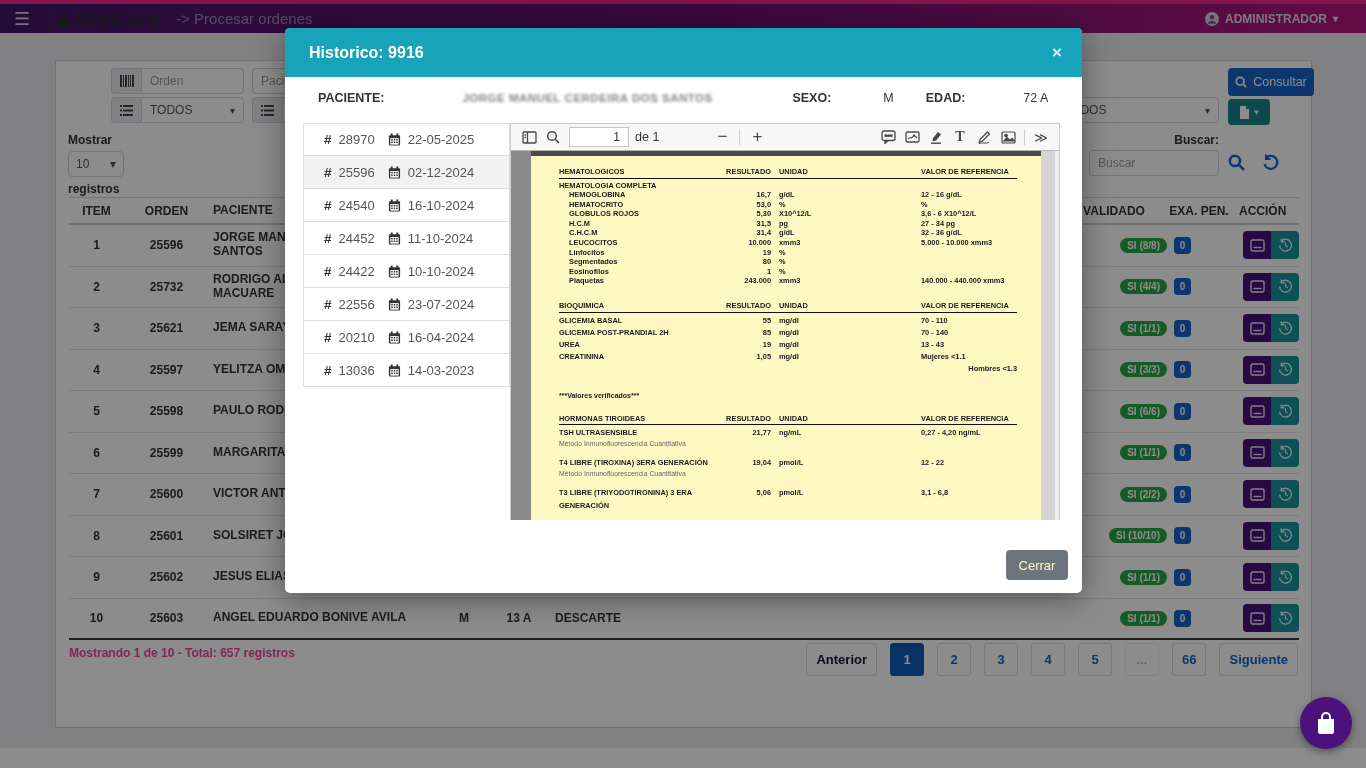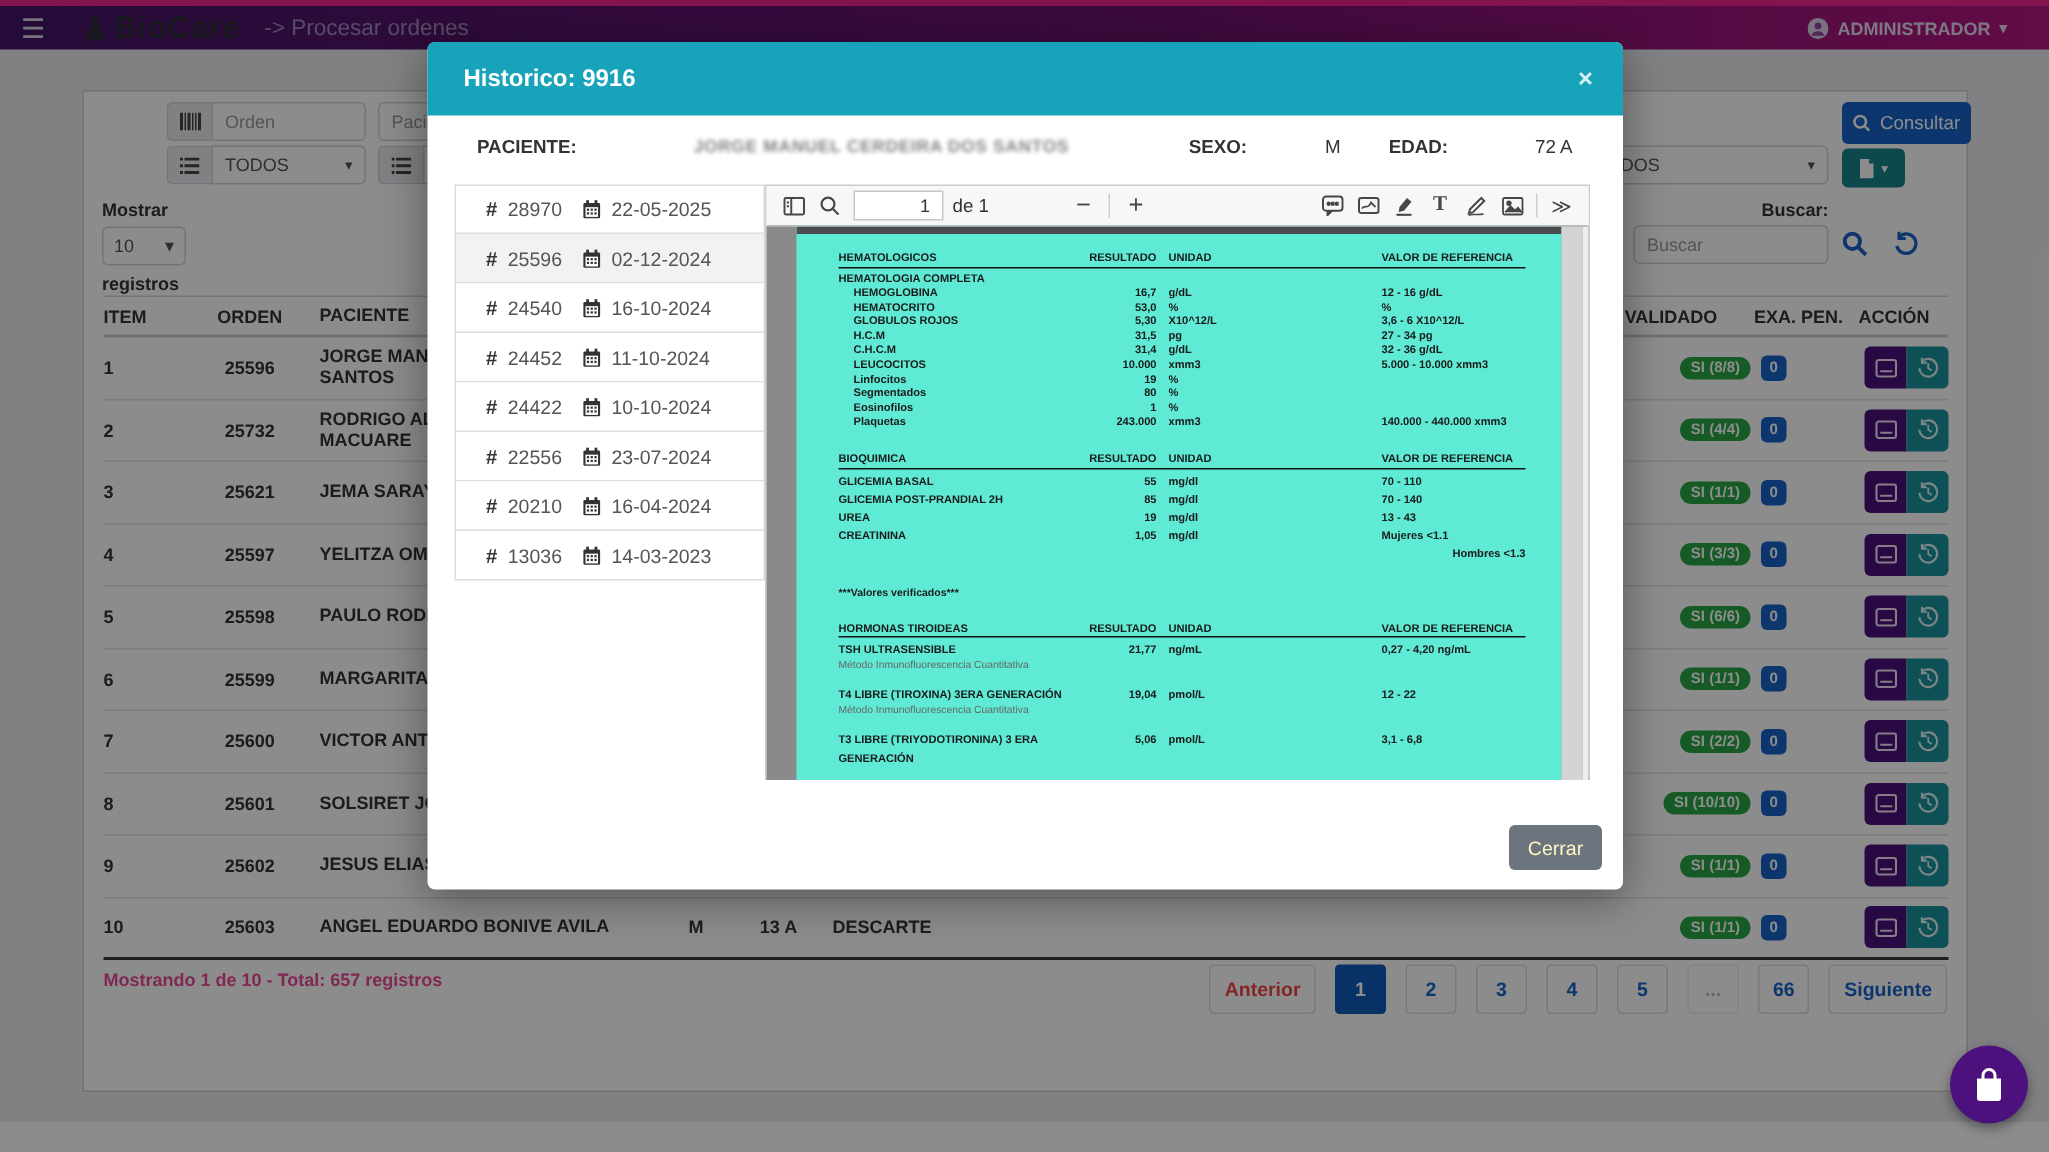--- a/index.html
+++ b/index.html
@@ -48,42 +48,42 @@
   .buscar-inp { position:absolute; left:1033px; top:89px; width:130px; }
   .ico-btn { position:absolute; top:93px; background:none; border:none; cursor:pointer; }
 
   
   .tbl { position:absolute; left:13px; top:136px; width:1230px; }
   .t-head { display:flex; align-items:center; height:28px; border-top:1px solid #d8d8d8;
     border-bottom:2px solid #d0d0d0; font-size:12px; font-weight:bold; color:#333; position:relative; }
   .t-row { display:flex; align-items:center; min-height:41.5px; border-bottom:1px solid #e2e2e2;
     font-size:12px; font-weight:bold; color:#333; position:relative; }
   .t-row:last-child { border-bottom:2px solid #3a3a3a; }
-  .c1{width:55px;} .c2{width:85px;text-align:center;}
+  .c1{width:55px;text-align:center;} .c2{width:85px;text-align:center;}
   .c3{width:230px;padding-left:4px;line-height:1.15;} .c4{width:50px;text-align:center;}
   .c5{width:60px;text-align:center;} .c6{flex:1;padding-left:6px;}
   .h-val{position:absolute;right:140px;width:90px;text-align:center;}
   .h-pen{position:absolute;right:60px;width:80px;text-align:center;}
   .h-acc{position:absolute;right:0;width:60px;}
   .badge-val{position:absolute;right:132px;background:#28a745;color:#fff;font-size:10px;font-weight:bold;
     padding:2px 7px;border-radius:9px;white-space:nowrap;}
   .badge-pen{position:absolute;right:108px;background:#1663c7;color:#fff;font-size:10px;font-weight:bold;
     width:17px;height:17px;border-radius:4px;display:flex;align-items:center;justify-content:center;}
   .acts{position:absolute;right:0;display:flex;}
   .act-btn{width:28px;height:28px;border:none;display:flex;align-items:center;justify-content:center;cursor:pointer;}
   .act-card{background:#4c117c;border-radius:4px 0 0 4px;}
   .act-hist{background:#18929b;border-radius:0 4px 4px 0;}
 
   .t-footer { position:absolute; left:13px; top:585px; font-size:12px; font-weight:bold; color:#ec4899; }
   .pagination { position:absolute; right:13px; top:582px; display:flex; gap:13px; align-items:center; }
   .pg { min-width:34px; height:33px; border:1px solid #ddd; border-radius:3px; background:#fff;
     color:#1663c7; font-size:13px; font-weight:bold; display:flex; align-items:center; justify-content:center;
     padding:0 9px; cursor:pointer; }
   .pg.active { background:#1059b8; color:#fff; border-color:#1059b8; }
-  .pg.disabled { color:#ef4444; cursor:default; }
+  .pg.disabled { color:#0f172a; cursor:default; }
   .pg.dots { border-color:#eee; color:#bbb; cursor:default; }
 
   
   .overlay { position:absolute; inset:0; background:rgba(0,0,0,0.45); z-index:10; }
   .bottom-strip { position:absolute; left:0; bottom:0; width:1366px; height:20px; background:#fff; }
   .float-btn { position:absolute; left:1300px; top:697px; width:52px; height:52px; border-radius:50%;
     background:#4c117c; border:none; z-index:20; display:flex; align-items:center; justify-content:center;
     box-shadow:0 3px 8px rgba(0,0,0,.4); cursor:pointer; }
 
   
@@ -117,21 +117,21 @@
   .tb-sep { width:1px; height:16px; background:#cfcfcf; margin:0 4px; }
   .page-input { width:60px; height:20px; border:1px solid #c5c5c5; text-align:right; font-size:12px;
     color:#333; margin:0 6px 0 4px; padding-right:8px; }
   .page-of { font-size:12.5px; color:#333; margin-right:50px; }
   .zoom-txt { font-size:17px; color:#474747; width:26px; text-align:center; background:none; border:none; cursor:pointer; }
   .tb-right { margin-left:auto; display:flex; align-items:center; }
   .tb-T { font-size:14px; font-weight:bold; font-family:"Liberation Serif",serif; }
   .tb-more { font-size:13px; }
 
   .pdf-view { position:relative; height:369px; background:#8a8a8a; overflow:hidden; }
-  .pdf-page { position:absolute; left:20px; top:0; width:510px; height:369px; background:#5eead4; overflow:hidden; }
+  .pdf-page { position:absolute; left:20px; top:0; width:510px; height:369px; background:#fef9c3; overflow:hidden; }
   .pdf-topbar { height:5px; background:#4b4b4f; }
   .scroll-track { position:absolute; right:4px; top:0; width:14px; height:369px; background:#d4d4d4; }
   .scroll-edge { position:absolute; right:0; top:0; width:4px; height:369px; background:#ededed; }
 
   .doc { padding:11px 24px 0 28px; font-size:7.4px; color:#1a1a1a; }
   .sec { margin-bottom:2px; }
   .sec-head { display:flex; font-weight:bold; border-bottom:1.5px solid #111; padding-bottom:1.5px; margin-bottom:2px; }
   .sec + .sec { margin-top:15px; }
   .d-name { width:162px; }
   .d-res { width:50px; text-align:right; }

